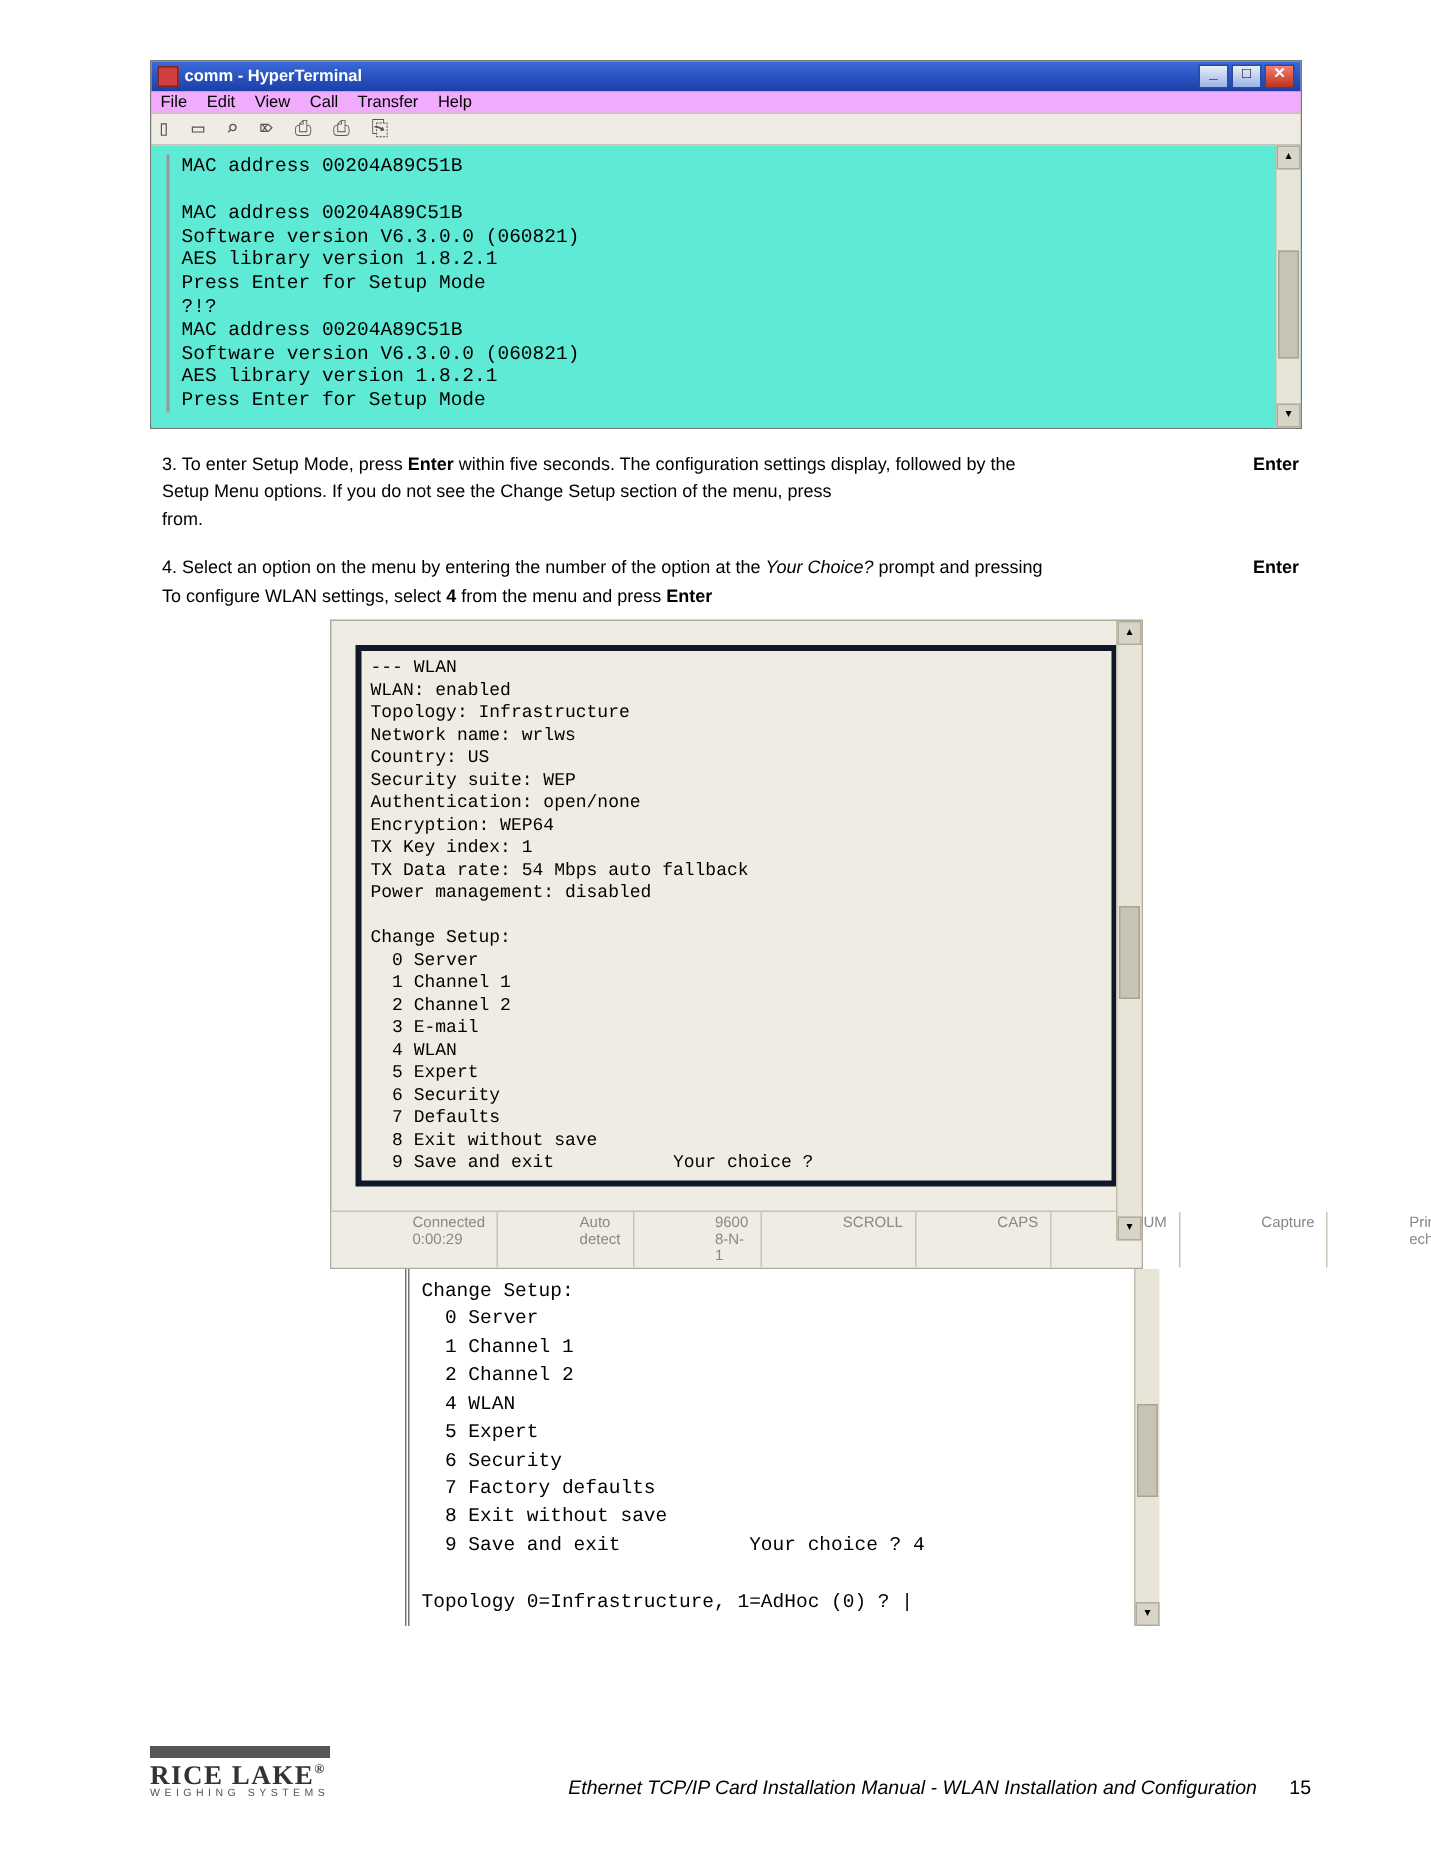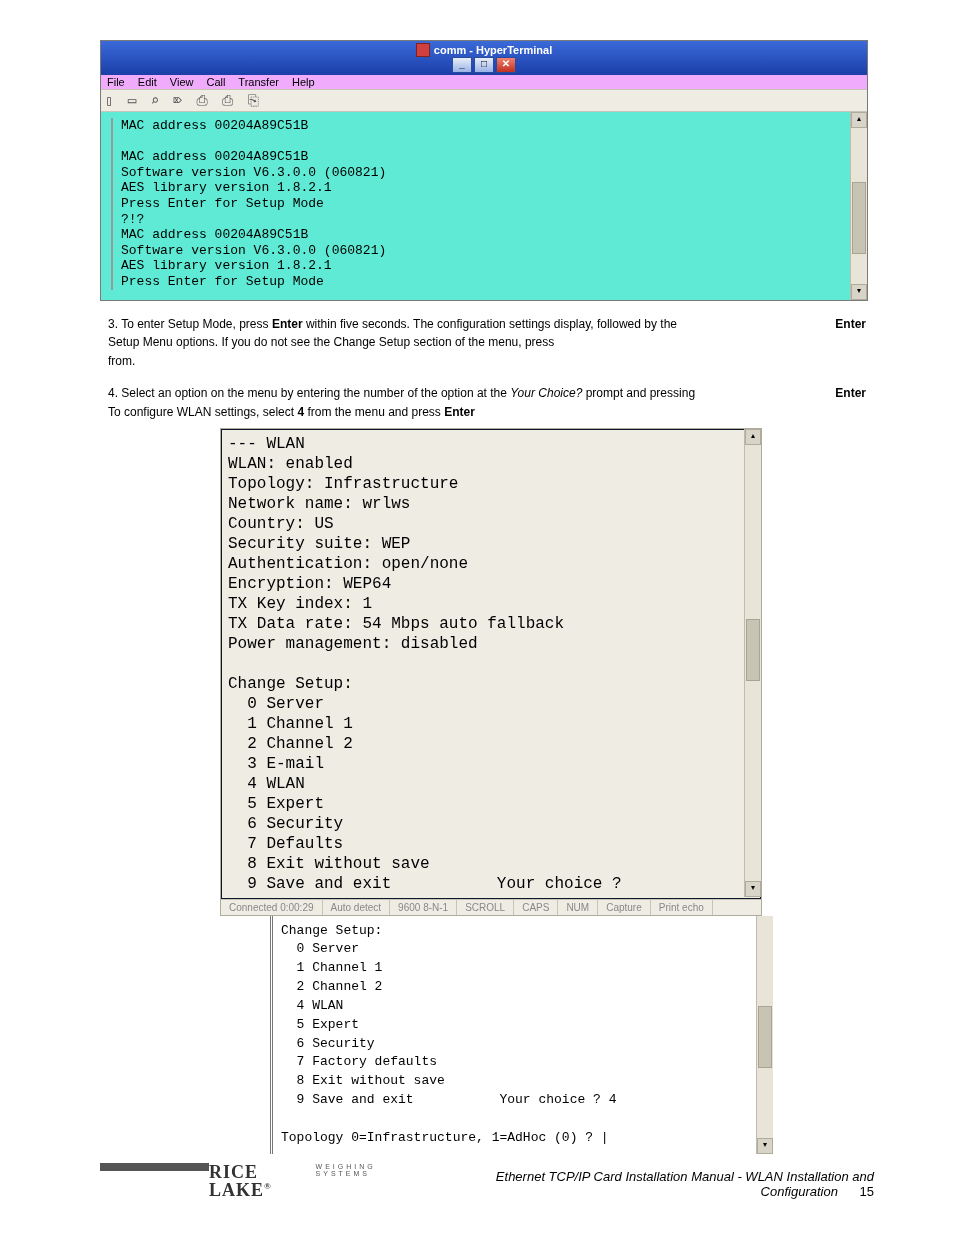--- a/index.html
+++ b/index.html
@@ -29,21 +29,20 @@
   }
   .titlebar {
     background: linear-gradient(to bottom,#3a6ad9,#1b3ea8);
     color: #fff;
     font-size: 11px;
     font-weight: bold;
     padding: 2px 4px;
     display: flex;
     align-items: center;
     justify-content: space-between;
-    flex-direction: column;
   }
   .titlebar .left { display:flex; align-items:center; gap:4px; }
   .appicon {
     width: 12px; height: 12px; background: #d04040; border:1px solid #802020;
   }
   .winbtns { display:flex; gap:2px; }
   .winbtn {
     width: 18px; height: 14px;
     background: linear-gradient(to bottom,#e8eef9,#9ab3e6);
     border:1px solid #2a4a9a;
@@ -104,40 +103,41 @@
   .instr i { font-style:italic; }
   
   .win2 {
     margin-left:120px;
     width:540px;
     border:1px solid #b0ac9c;
     background:#efece4;
     position:relative;
   }
   .term2 {
-    border:1px solid #0f172a;
-    margin:0;
+    border:4px solid #0f172a;
+    margin:16px;
     padding:4px 6px;
     font-family:"Courier New", monospace;
-    font-size:16px;
+    font-size:12px;
     line-height:1.25;
     white-space:pre;
     min-height:280px;
     position:relative;
   }
   .statusbar {
     background:#efece4;
     border-top:1px solid #c8c4b8;
     font-size:10px;
     color:#888;
     display:flex;
   }
   .statusbar span {
     border-right:1px solid #c8c4b8;
     padding:2px 8px;
+    margin-left:46px;
   }
   
   .win3 {
     margin-left:170px;
     width:500px;
     position:relative;
     border-left:3px double #777;
   }
   .term3 {
     padding:6px 8px;
@@ -148,21 +148,21 @@
   }
   
   .footer {
     position:absolute;
     left:100px; right:80px; bottom:36px;
     display:flex;
     align-items:flex-end;
     justify-content:space-between;
   }
   .logo {
-    display:flex; flex-direction:row; line-height:1;
+    display:flex; flex-direction:column; line-height:1;
   }
   .logo .bar { width:120px; height:8px; background:#555; margin-bottom:2px; }
   .logo .ricelake { font-family: Georgia, serif; font-weight:900; font-size:18px; letter-spacing:1px; color:#333; }
   .logo .ricelake sup { font-size:9px; }
   .logo .sub { font-size:7px; letter-spacing:3px; color:#555; }
   .foot-right { font-size:13px; font-style:italic;text-align:right; }
   .foot-right .pn { font-style:normal; margin-left:18px; }
 </style>
 </head>
 <body>

